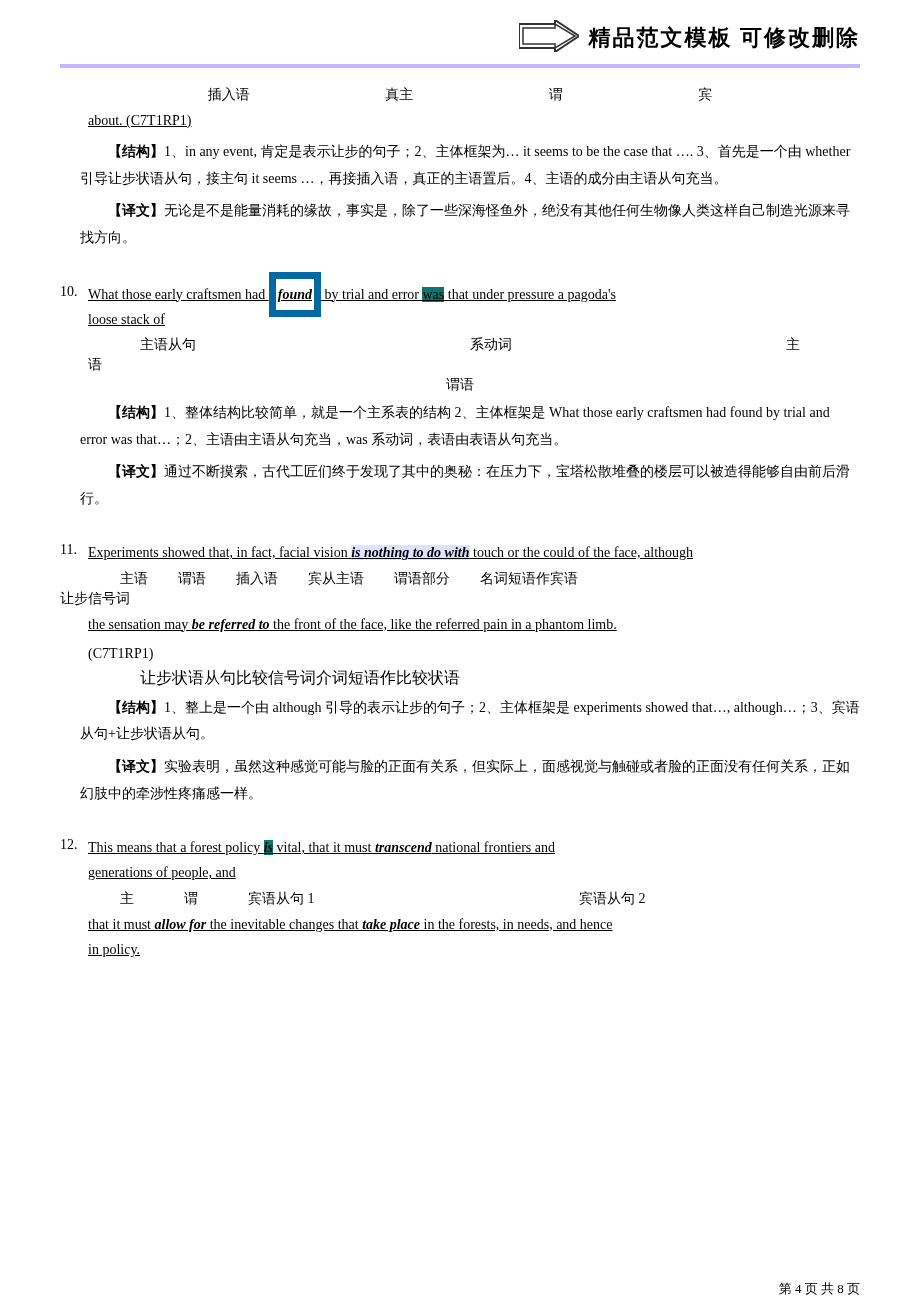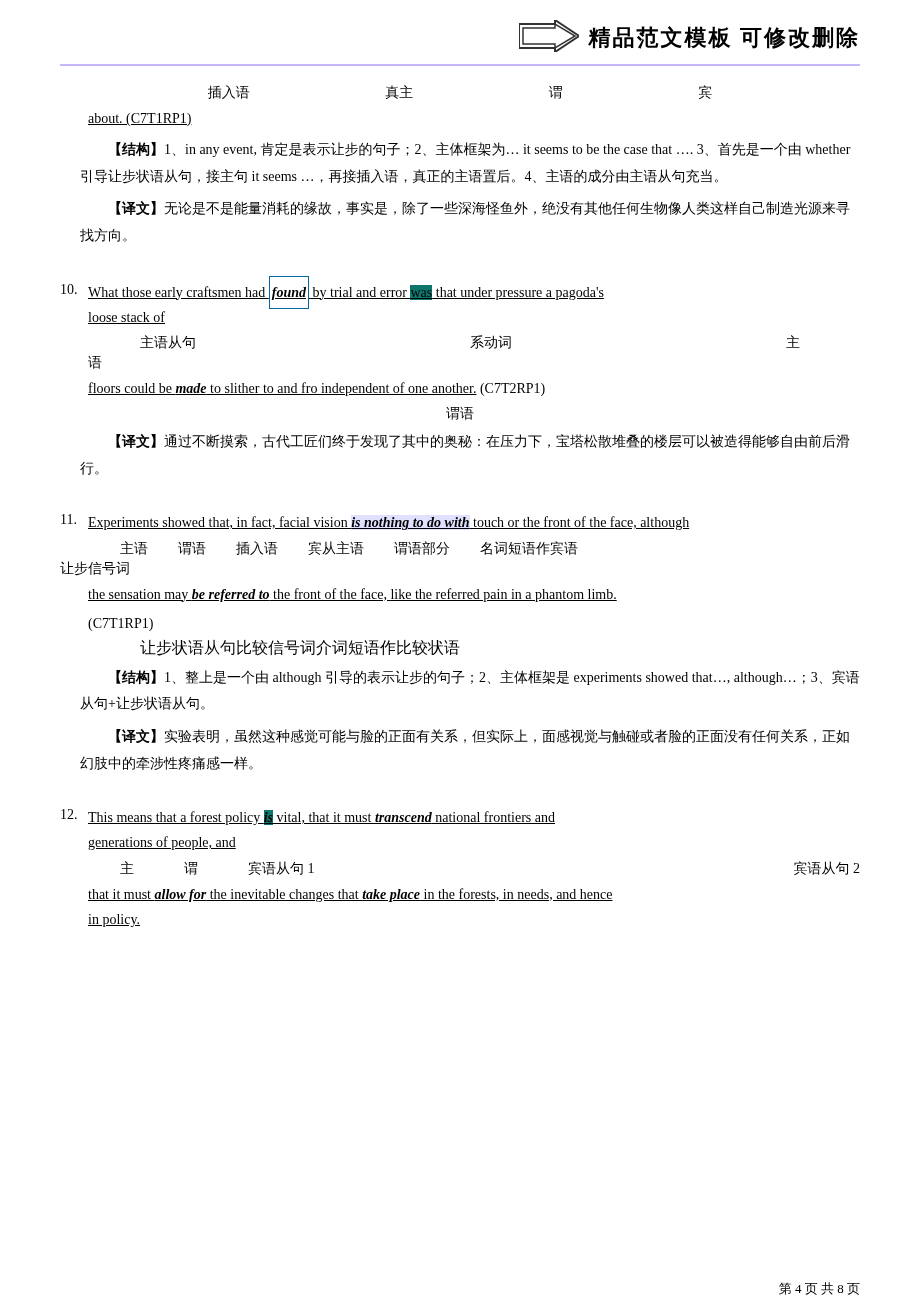--- a/index.html
+++ b/index.html
@@ -17,21 +17,21 @@
       min-height: 1302px;
       padding: 20px 60px 40px 60px;
       position: relative;
     }
     
     .header-banner {
       display: flex;
       justify-content: flex-end;
       align-items: center;
       margin-bottom: 18px;
-      border-bottom: 2px solid #c4b5fd;
+      border-bottom: 4px solid #c4b5fd;
       padding-bottom: 8px;
     }
     .header-arrow {
       margin-right: 10px;
     }
     .header-title {
       font-size: 22px;
       font-weight: bold;
       color: #000;
       letter-spacing: 2px;
@@ -50,21 +50,21 @@
     }
 
     
     .ul { text-decoration: underline; }
     
     .biu { font-weight: bold; font-style: italic; text-decoration: underline; }
     
     .bi { font-weight: bold; font-style: italic; }
     
     .boxed {
-      border: 1px solid #0369a1;
+      border: 7px solid #0369a1;
       padding: 8px 2px;
     }
     
     .ul-highlight {
       text-decoration: underline;
       background-color: #0f766e;
     }
 
     .note-block {
       margin: 6px 0 6px 20px;
@@ -159,37 +159,36 @@
     </div>
 
     <div style="display:flex; justify-content:space-between; padding: 0 60px 0 80px; font-size:14px; margin: 2px 0;">
       <span>主语从句</span>
       <span>系动词</span>
       <span>主</span>
     </div>
     <div style="margin-left:28px; font-size:14px;">
       <span>语</span>
     </div>
-    <div class="sentence-line indent2">
-      <span class="ul">floors could be </span><span class="biu">made</span><span class="ul"> to slither to and fro independent of one another.</span>
-      <span> </span><span>(C7T2RP1)</span>
-    </div>
     <div style="display:flex; justify-content:center; font-size:14px; margin:2px 0;">
       <span>谓语</span>
+    </div>
+    <div class="note-block">
+      <p><span class="bracket-bold">【结构】</span><span>1、整体结构比较简单，就是一个主系表的结构 2、主体框架是 What those early craftsmen had found by trial and error was that…；2、主语由主语从句充当，was 系动词，表语由表语从句充当。</span></p>
     </div>
     <div class="note-block">
       <p><span class="bracket-bold">【译文】</span><span>通过不断摸索，古代工匠们终于发现了其中的奥秘：在压力下，宝塔松散堆叠的楼层可以被造得能够自由前后滑行。</span></p>
     </div>
   </div>
 
   <div class="item-container">
     <div class="item-header">
       <span class="item-number">11.</span>
       <div class="item-content">
-        <span class="ul">Experiments showed that, in fact, facial vision </span><span class="biu" style="text-decoration:underline;background:#e0e0ff;">is nothing to do with</span><span class="ul"> touch or the front of the face, although</span>
+        <span class="ul">Experiments showed that, in fact, facial vision </span><span class="biu" style="text-decoration:underline;background:#e0e0ff;">is nothing to do with</span><span class="ul"> touch or the could of the face, although</span>
       </div>
     </div>
 
     <div style="display:flex; gap:30px; padding:0 0 0 60px; font-size:14px; margin:2px 0;">
       <span>主语</span>
       <span>谓语</span>
       <span>插入语</span>
       <span>宾从主语</span>
       <span>谓语部分</span>
       <span>名词短语作宾语</span>
@@ -222,21 +221,21 @@
       <div class="item-content">
         <span class="ul">This means that a forest policy </span><span class="ul-highlight bi">is</span><span class="ul"> vital, that it must </span><span class="biu" style="text-decoration:underline;">transcend</span><span class="ul"> national frontiers and</span><br>
         <span class="ul">generations of people, and</span>
       </div>
     </div>
 
     <div style="display:flex; gap:50px; padding:0 0 0 60px; font-size:14px; margin:2px 0;">
       <span>主</span>
       <span>谓</span>
       <span>宾语从句 1</span>
-      <span style="flex:1; text-align:right;">宾语从句 2</span>
+      <span style="flex:1; text-align:center;">宾语从句 2</span>
     </div>
     <div class="sentence-line indent2">
       <span class="ul">that it must </span><span class="bi" style="text-decoration:underline;">allow for</span><span class="ul"> the inevitable changes that </span><span class="bi" style="text-decoration:underline;">take place</span><span class="ul"> in the forests, in needs, and hence</span><br>
       <span class="ul">in policy.</span>
     </div>
   </div>
 
   <div class="page-footer">
     <span>第 4 页 共 8 页</span>
   </div>

